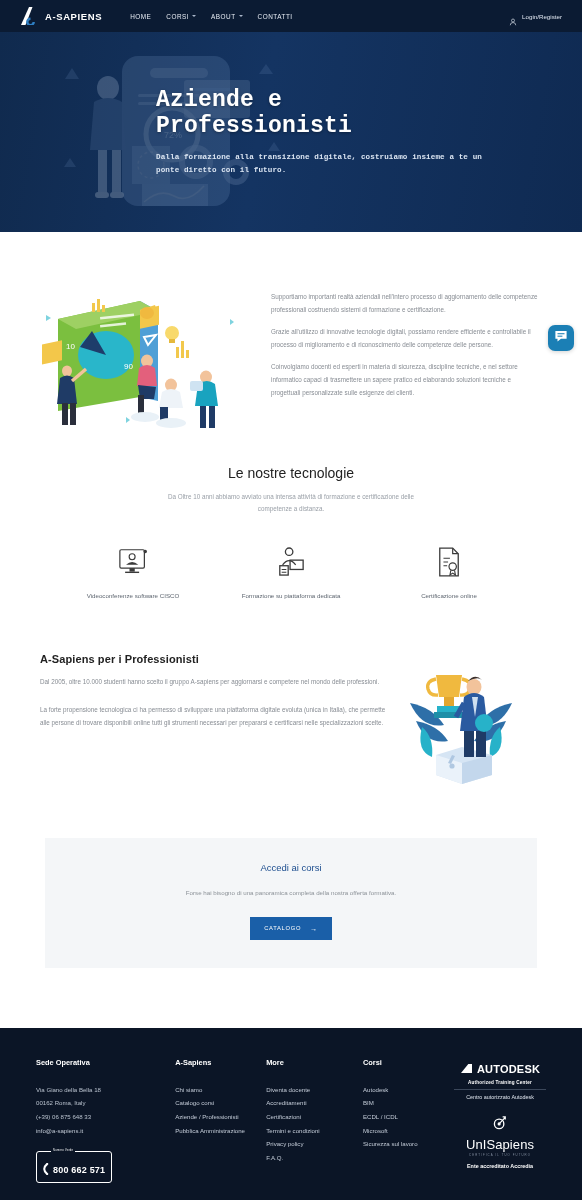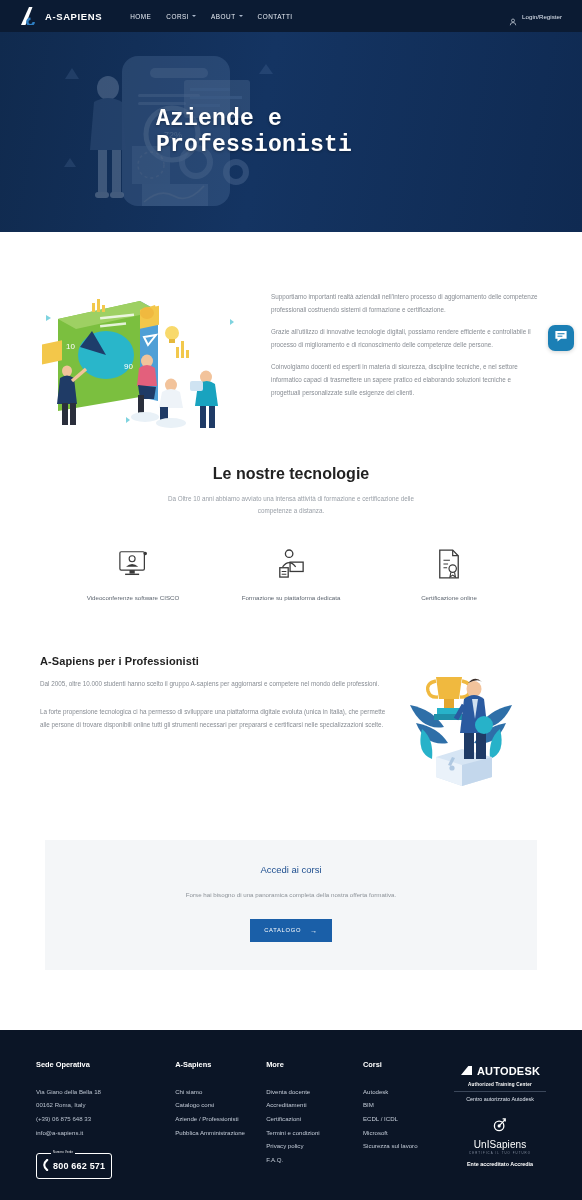--- a/index.html
+++ b/index.html
@@ -83,21 +83,21 @@
   .chat-widget {
     position: absolute; right: 8px; top: 325px;
     width: 26px; height: 26px; border-radius: 7px;
     background: #1b7fb5; display: flex; align-items: center; justify-content: center;
     box-shadow: 0 1px 4px rgba(0,0,0,.18);
     z-index: 30;
   }
 
   
   .tecnologie { padding: 32px 40px 0; text-align: center; }
-  .h3 { font-size: 16px; font-weight: bold; color: #222; }
+  .h3 { font-size: 14px; font-weight: normal; color: #222; }
   .tec-sub {
     font-size: 6.3px; line-height: 1.95; color: #9aa0a8; margin-top: 10px;
     max-width: 260px; margin-left: auto; margin-right: auto;
   }
   .tec-grid {
     display: flex; justify-content: space-between; margin-top: 30px; padding: 0 18px;
   }
   .tec-card { width: 150px; text-align: center; }
   .tec-ico { height: 32px; display: flex; align-items: center; justify-content: center; }
   .tec-label { font-size: 6.2px; color: #5e6670; margin-top: 14px; }
@@ -130,34 +130,34 @@
   .fcol-2 { width: 82px; }
   .fcol-3 { width: 88px; }
   .fcol-4 { width: 82px; }
   .fcol-5 { flex: 1; text-align: center; padding-top: 2px;}
   .fh { color: #fff; font-size: 7.4px; font-weight: bold; margin-bottom: 16px; }
   .fl { color: #c3cbd7; font-size: 6.1px; line-height: 2.25; cursor: pointer; }
   .fl.static { cursor: default; color: #b9c2ce; }
   .green-badge {
     margin-top: 14px; border: 1px solid #fff; border-radius: 3px;
     display: inline-flex; align-items: center; gap: 3px;
-    padding: 3px 6px 3px 4px; position: relative;
+    padding: 9px 6px 3px 4px; position: relative;
   }
   .gb-num { color: #fff; font-size: 9px; font-weight: bold; letter-spacing: .2px; }
   .gb-lbl {
     position: absolute; top: -3px; left: 14px; background: #0b1526;
     color: #fff; font-size: 2.6px; letter-spacing: .3px; padding: 0 2px;
   }
   .cert-block { margin-bottom: 16px; }
   .autodesk-row { display: flex; align-items: center; justify-content: center; gap: 4px; }
   .autodesk-name { color:#fff; font-size: 11px; font-weight: bold; letter-spacing: .2px;}
   .autodesk-sub { color:#fff; font-size: 4.6px; font-weight: bold; letter-spacing: .2px; margin-top: 2px;}
   .rule { height: 1px; background: #3b475a; margin: 4px auto 4px; width: 92px;}
   .autodesk-it { color: #dfe5ee; font-size: 5.4px; }
-  .uni-name { color:#fff; font-size: 10px; letter-spacing: .1px; margin-top: 3px;}
+  .uni-name { color:#fff; font-size: 13px; letter-spacing: .1px; margin-top: 3px;}
   .uni-tag { color:#8792a4; font-size: 2.8px; letter-spacing: 1.1px; margin-top: 1px;}
   .uni-acc { color:#fff; font-size: 5.4px; font-weight: bold; margin-top: 6px;}
 </style>
 </head>
 <body>
 
 <div class="page">
 
   <div class="header">
     <div class="brand">
@@ -247,20 +247,21 @@
         <g fill="#7e9fd0" opacity=".5">
           <path d="M12 22 l7 11 h-14 z"></path>
           <path d="M10 112 l6 9 h-12 z"></path>
           <path d="M206 18 l7 10 h-14 z"></path>
           <path d="M214 96 l6 9 h-12 z"></path>
         </g>
       </svg>
     </div>
     <div class="hero-inner">
       <div class="hero-title">Aziende e Professionisti</div>
+      <div class="hero-sub">Dalla formazione alla transizione digitale, costruiamo insieme a te un ponte diretto con il futuro.</div>
     </div>
   </div>
 
   <div class="chat-widget">
     <span>
       <svg width="14" height="14" viewBox="0 0 20 20">
         <path d="M2 3 h16 v11 h-8 l-5 4 v-4 h-3 z" fill="#ffffff"></path>
         <rect x="5" y="6" width="10" height="1.5" fill="#1b7fb5"></rect>
         <rect x="5" y="9.5" width="7" height="1.5" fill="#1b7fb5"></rect>
       </svg>

